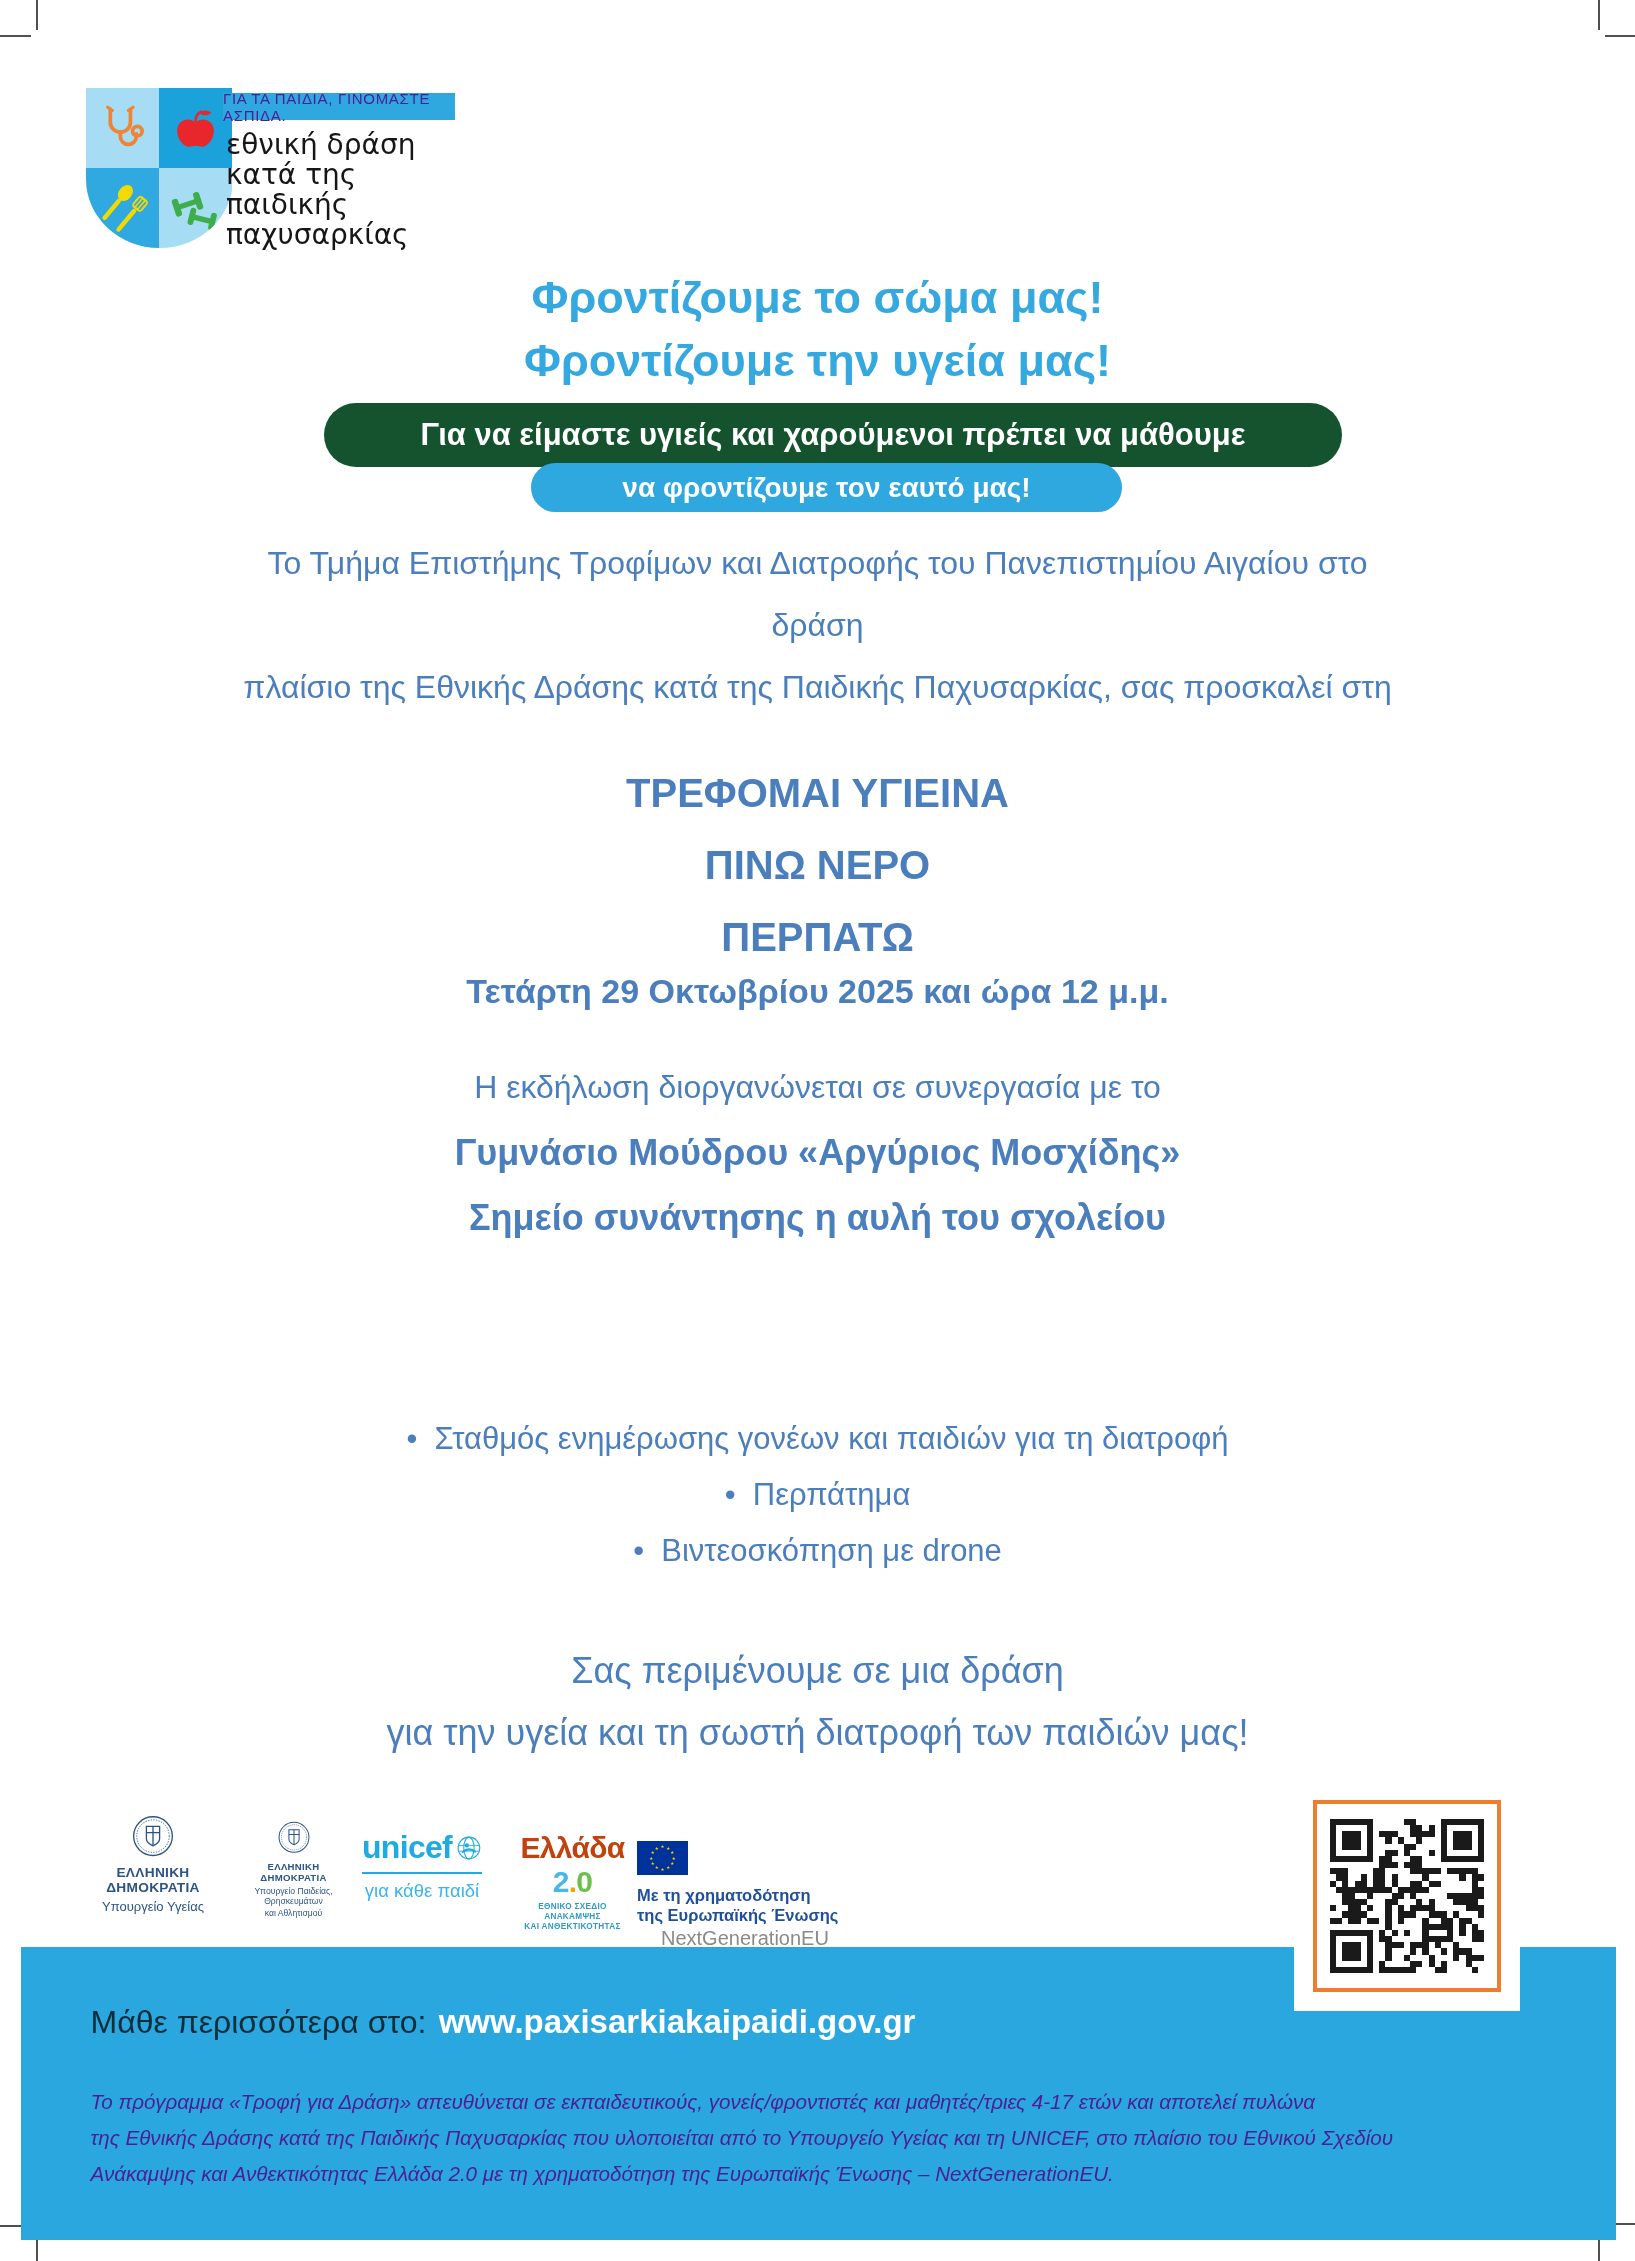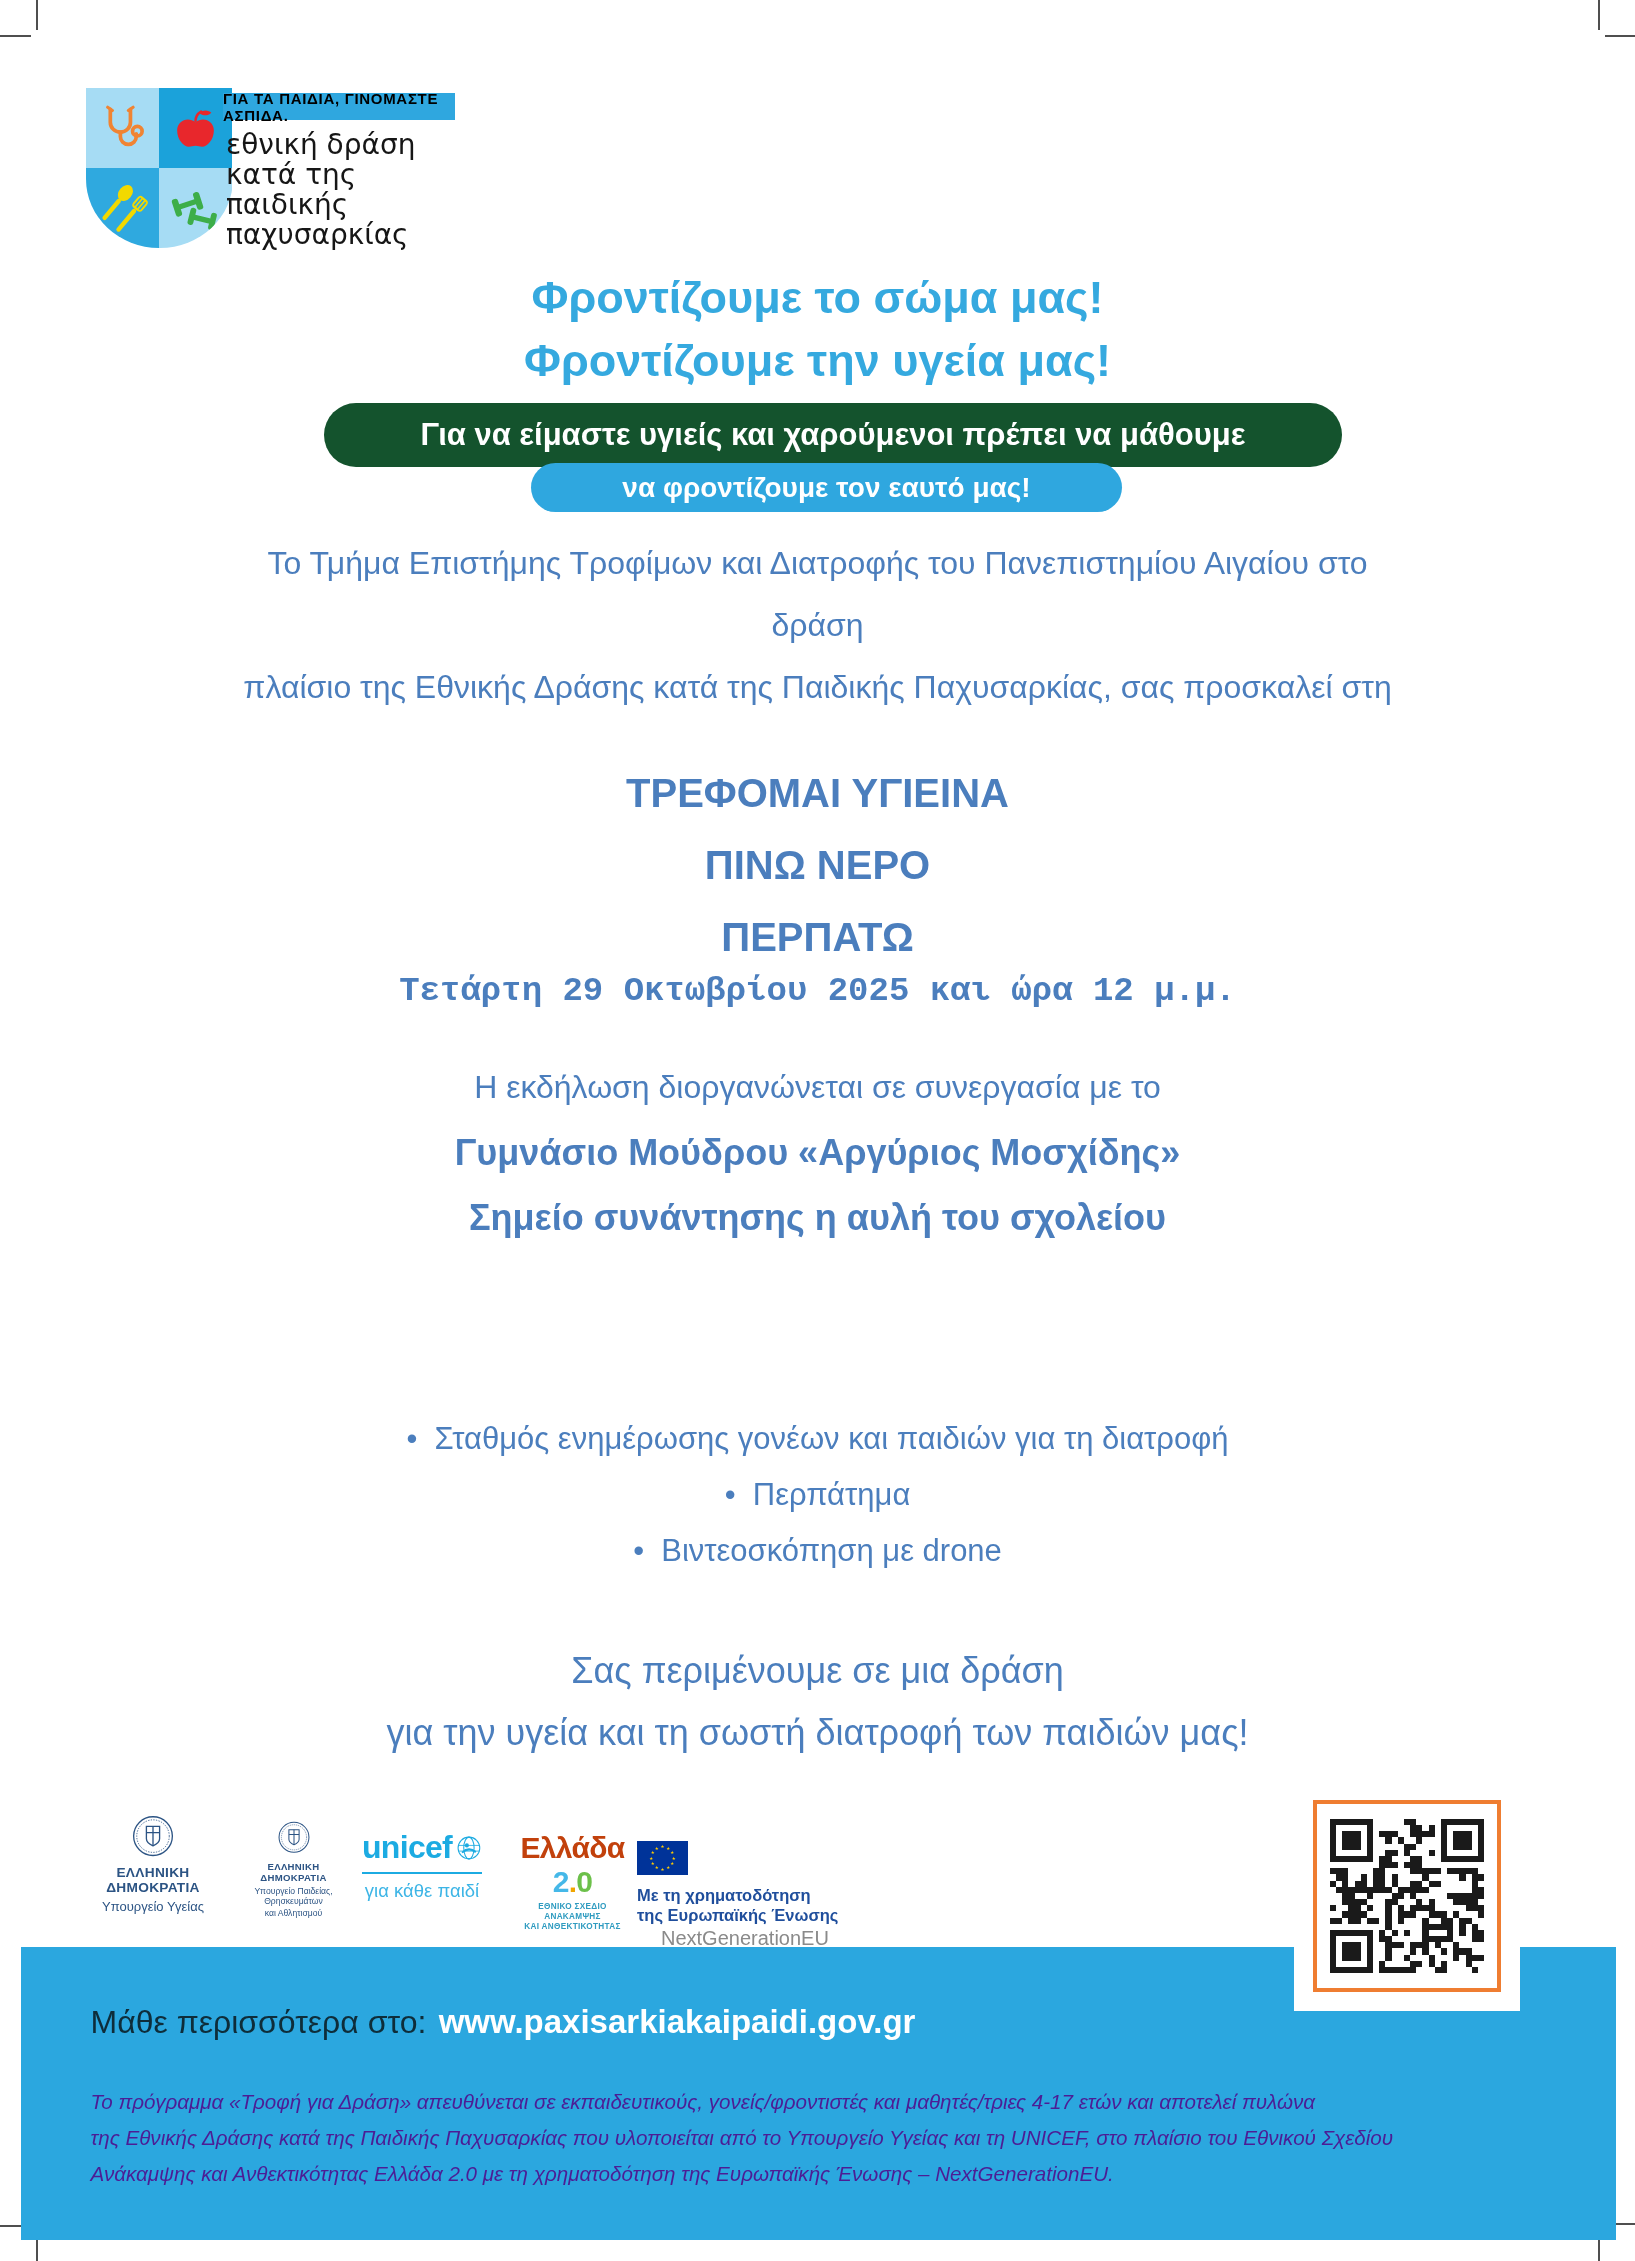--- a/index.html
+++ b/index.html
@@ -12,38 +12,38 @@
 
   
   .shield{position:absolute;left:86px;top:88px;width:147px;height:160px;overflow:hidden;
           border-bottom-left-radius:73px 69px;border-bottom-right-radius:73px 69px;}
   .quad{position:absolute;width:73px;height:80px;display:flex;align-items:center;justify-content:center;}
   .q-tl{left:0;top:0;background:#a6dcf4;}
   .q-tr{left:73px;top:0;background:#1ba2da;}
   .q-bl{left:0;top:80px;background:#2fa9df;}
   .q-br{left:73px;top:80px;background:#a6dcf4;}
   .tagline-banner{position:absolute;left:223px;top:93px;width:232px;height:27.4px;background:#2fa7df;
-          color:#000000;font-weight:bold;font-size:15px;letter-spacing:0.7px;display:flex;
+          color:#4c1d95;font-weight:normal;font-size:15px;letter-spacing:0.7px;display:flex;
           align-items:center;justify-content:center;}
   .logo-word{position:absolute;left:226px;top:130px;color:#161616;font-size:28px;line-height:30px;
           font-family:"DejaVu Sans",sans-serif;letter-spacing:0px;}
 
   
   .headline{position:absolute;top:266px;color:#35a9df;font-weight:bold;font-size:45px;line-height:63px;}
 
   
   .pill1{position:absolute;left:324px;top:403px;width:1018px;height:64px;background:#14532d;border-radius:33px;
          color:#fff;font-weight:bold;font-size:31px;display:flex;align-items:center;justify-content:center;}
   .pill2{position:absolute;left:531px;top:463px;width:591px;height:49px;background:#2fa7df;border-radius:25px;
          color:#fff;font-weight:bold;font-size:28px;display:flex;align-items:center;justify-content:center;}
 
   .steel{color:#4b7ebd;}
   .intro{position:absolute;top:532px;font-size:32px;line-height:62px;}
   .event-titles{position:absolute;top:757px;font-weight:bold;font-size:40px;line-height:72px;}
-  .event-date{position:absolute;top:972px;font-weight:bold;font-size:34px;font-family:Liberation Mono, monospace;}
+  .event-date{position:absolute;top:972px;font-weight:bold;font-size:34px;}
   .collab1{position:absolute;top:1069px;font-size:32px;}
   .collab2{position:absolute;top:1132px;font-weight:bold;font-size:36px;}
   .collab3{position:absolute;top:1197px;font-weight:bold;font-size:36px;}
   .free{position:absolute;top:1304px;font-weight:bold;font-size:32px;}
   .bullets{position:absolute;top:1411px;width:100%;font-size:31px;line-height:56px;}
   .bullet-line{text-align:center;}
   .bullet-line::before{content:"•\00a0\00a0";color:#4b7ebd;}
   .closing{position:absolute;top:1640px;font-size:36px;line-height:62px;}
 
   

